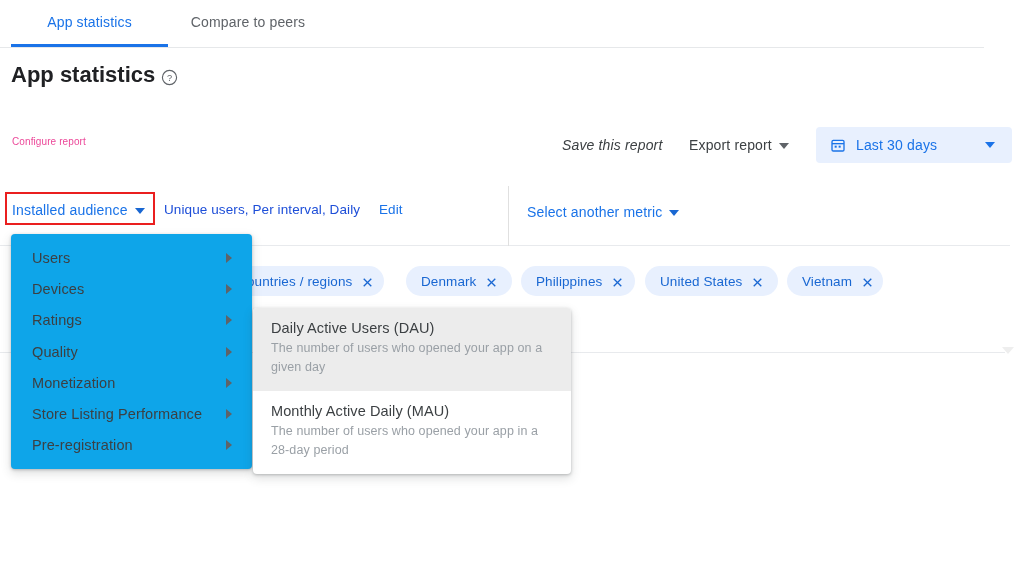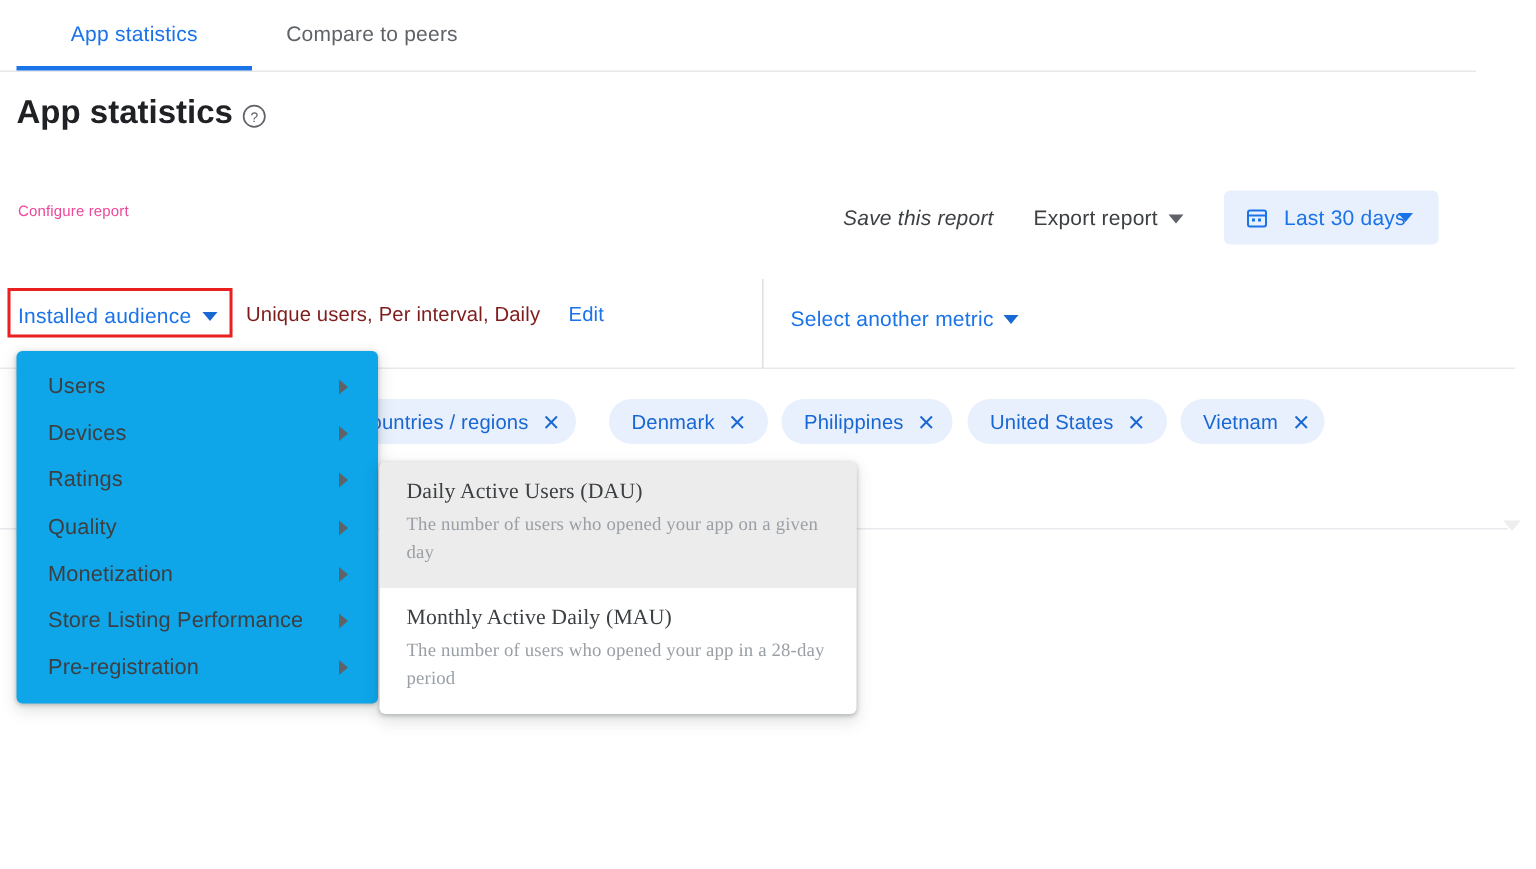--- a/index.html
+++ b/index.html
@@ -99,21 +99,21 @@
     margin-left: 7px;
     position: relative;
     top: 1px;
   }
   .caret.blue { border-top-color: #1a73e8; }
   .caret.blue-strong { border-top-color: #1967d2; }
 
   .datebtn {
     position: absolute;
     left: 816px; top: 127px;
-    width: 143px; height: 36px;
+    width: 196px; height: 36px;
     background: #e8f0fe;
     border-radius: 4px;
     display: flex;
     align-items: center;
     cursor: pointer;
     box-sizing: border-box;
   }
   .datebtn .cal {
     margin-left: 14px;
     width: 16px; height: 16px;
@@ -160,21 +160,21 @@
     width: 150px; height: 33px;
     border: 2px solid #ea1f1f;
     box-sizing: border-box;
     pointer-events: none;
     z-index: 60;
   }
   .metric-desc {
     position: absolute;
     left: 164px; top: 202px;
     font-size: 13.5px;
-    color: #7f1d1d;
+    color: #1d4ed8;
     letter-spacing: .1px;
   }
   .edit-link {
     position: absolute;
     left: 379px; top: 202px;
     font-size: 13.5px;
     color: #1a73e8;
     font-weight: 500;
     letter-spacing: .1px;
     cursor: pointer;
@@ -280,21 +280,20 @@
   .submenu {
     position: absolute;
     left: 253px; top: 308px;
     width: 318px;
     background: #ffffff;
     border-radius: 4px;
     box-shadow: 0 1px 3px rgba(60,64,67,.30), 0 4px 10px 1px rgba(60,64,67,.15);
     z-index: 50;
     overflow: hidden;
     box-sizing: border-box;
-    font-family: Liberation Serif, serif;
   }
   .sub-item {
     padding: 12px 18px 14px 18px;
     cursor: pointer;
     box-sizing: border-box;
   }
   .sub-item.highlight { background: #ececec; }
   .sub-title {
     font-size: 14.5px;
     color: #3c4043;

